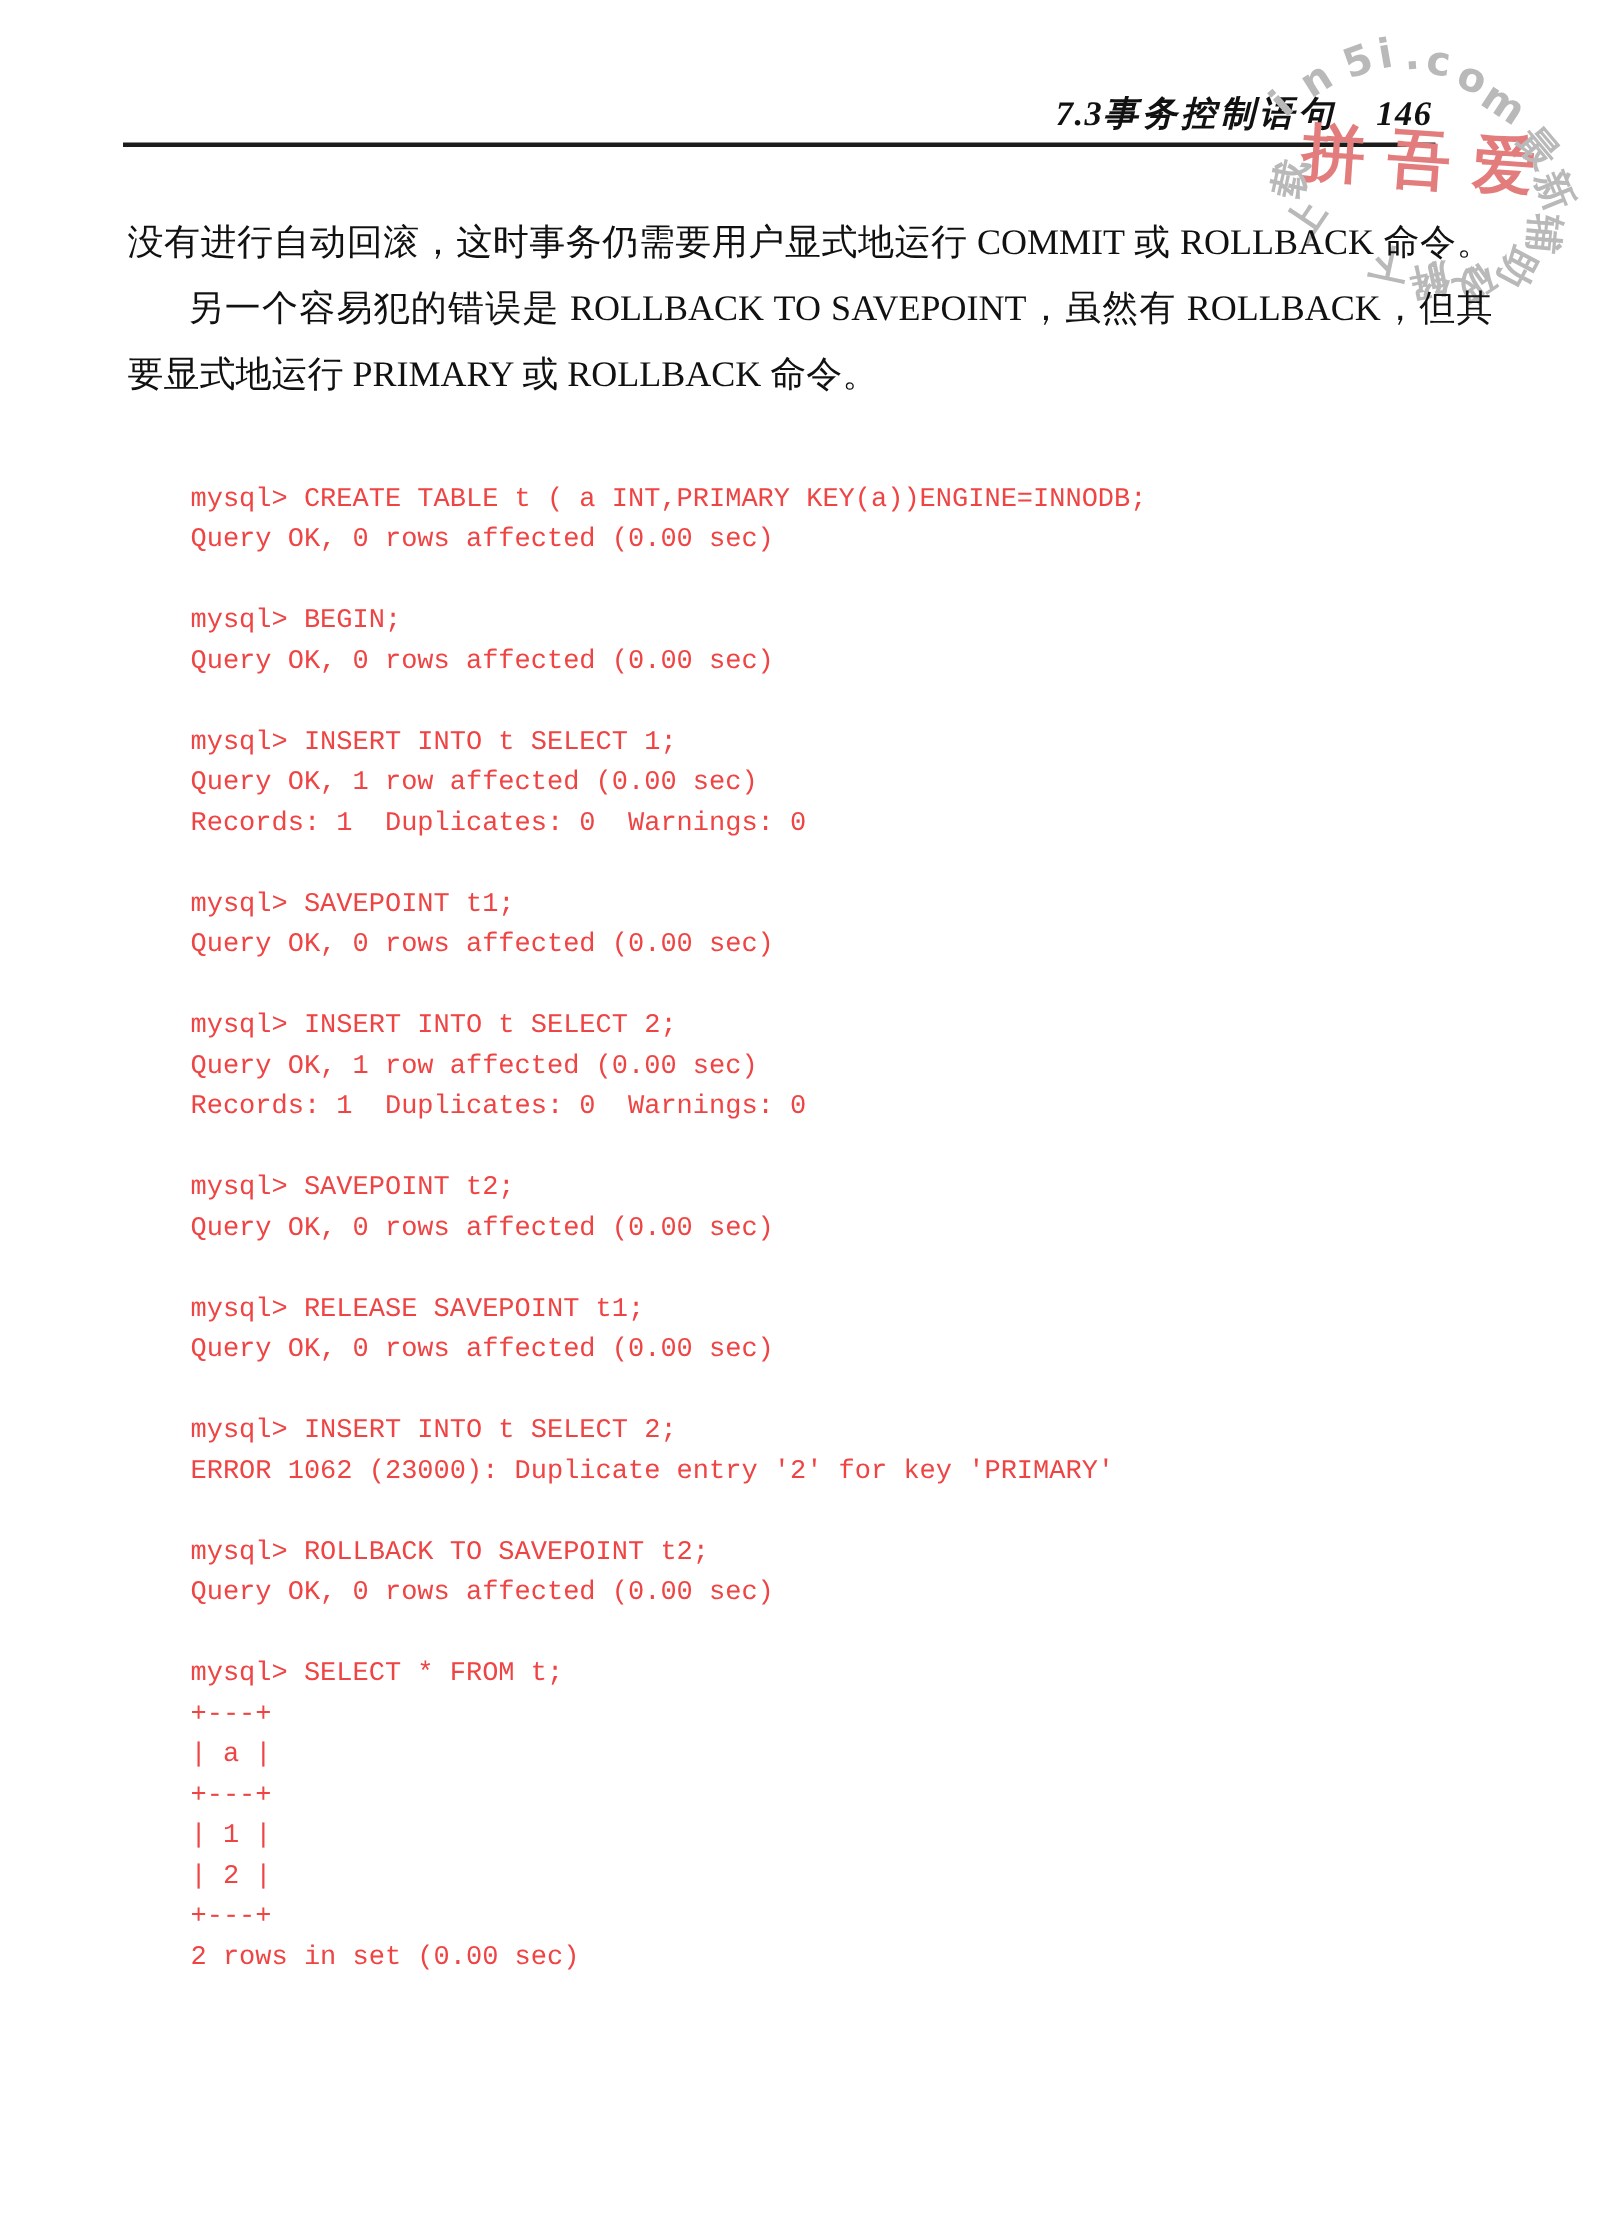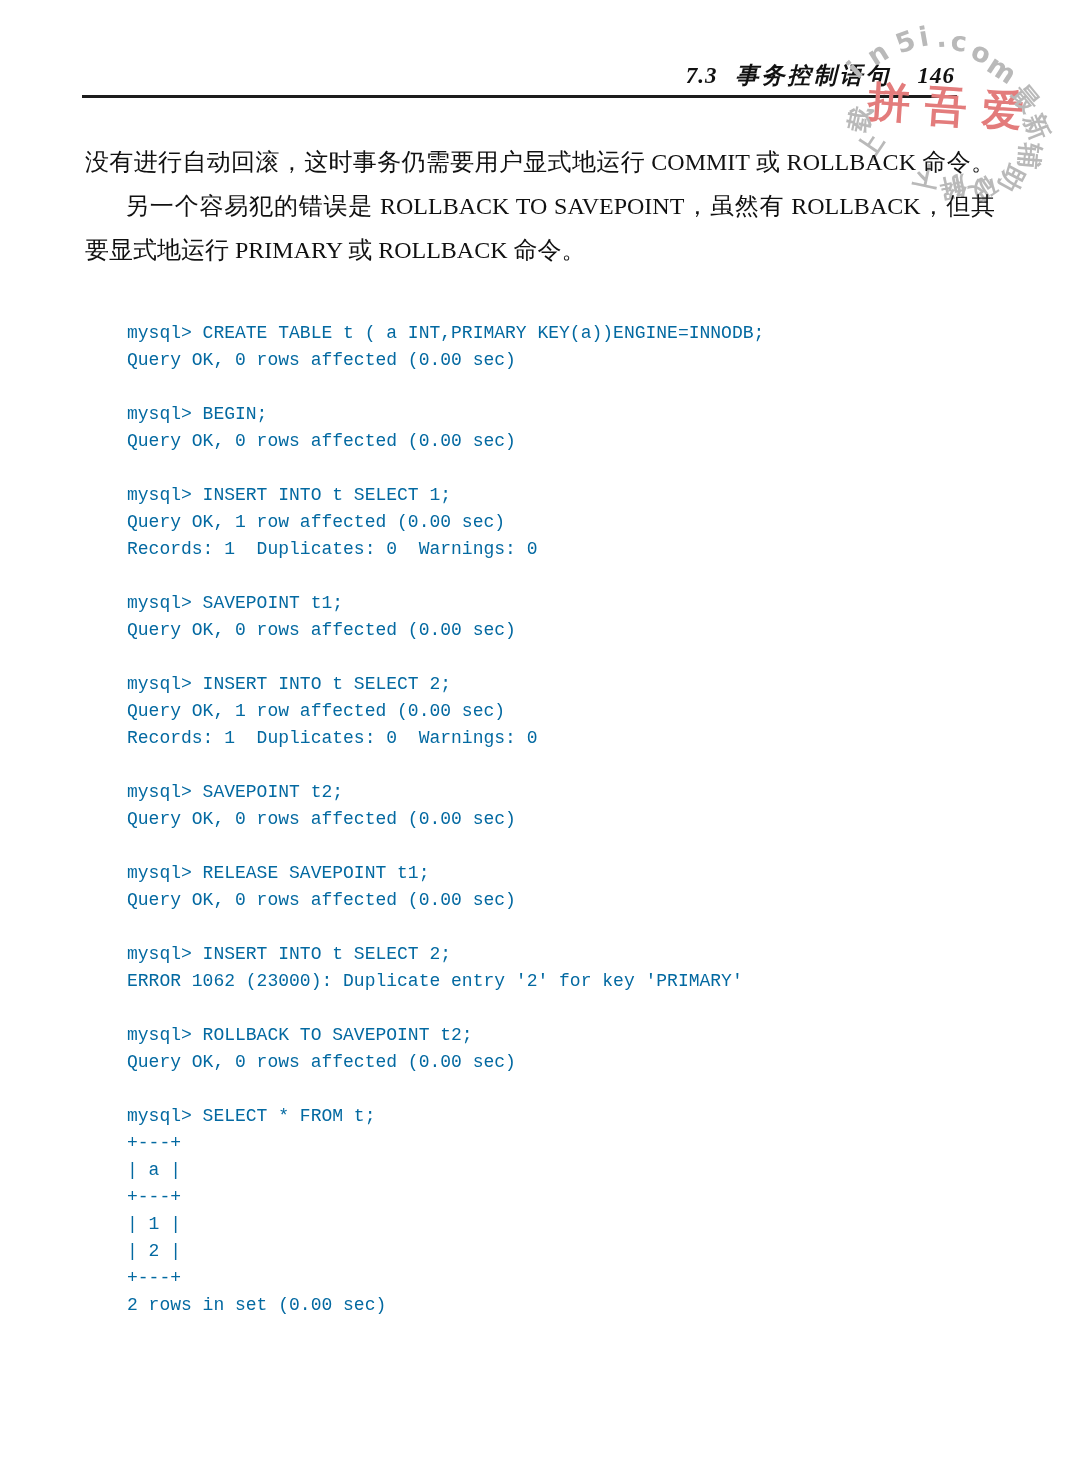--- a/index.html
+++ b/index.html
@@ -16,21 +16,21 @@
   .page-header {
     position: absolute;
     top: 60px; left: 85px; right: 125px;
     text-align: right;
     font-style: italic;
     font-weight: bold;
     font-size: 23px;
     letter-spacing: 1px;
     white-space: nowrap;
   }
-  .page-header .sec-no  { margin-right: 18px; }
+  .page-header .sec-no  { }
   .page-header .sec-title { margin-right: 26px; letter-spacing: 3px; }
   .header-rule {
     position: absolute;
     top: 95px; left: 82px;
     width: 875px; height: 3px;
     background: #1c1c1c;
   }
 
   
   .watermark {
@@ -87,21 +87,21 @@
 
   
   .terminal {
     position: absolute;
     top: 320px; left: 127px;
     margin: 0;
     font-family: "Liberation Mono", monospace;
     font-size: 18px;
     line-height: 27px;
     white-space: pre;
-    color: #0369a1;
+    color: #ef4444;
   }
 </style>
 </head>
 <body>
 
 <div class="page-header">
   <span class="sec-no">7.3</span><span class="sec-title">事务控制语句</span><span>146</span>
 </div>
 <div class="header-rule"></div>
 

